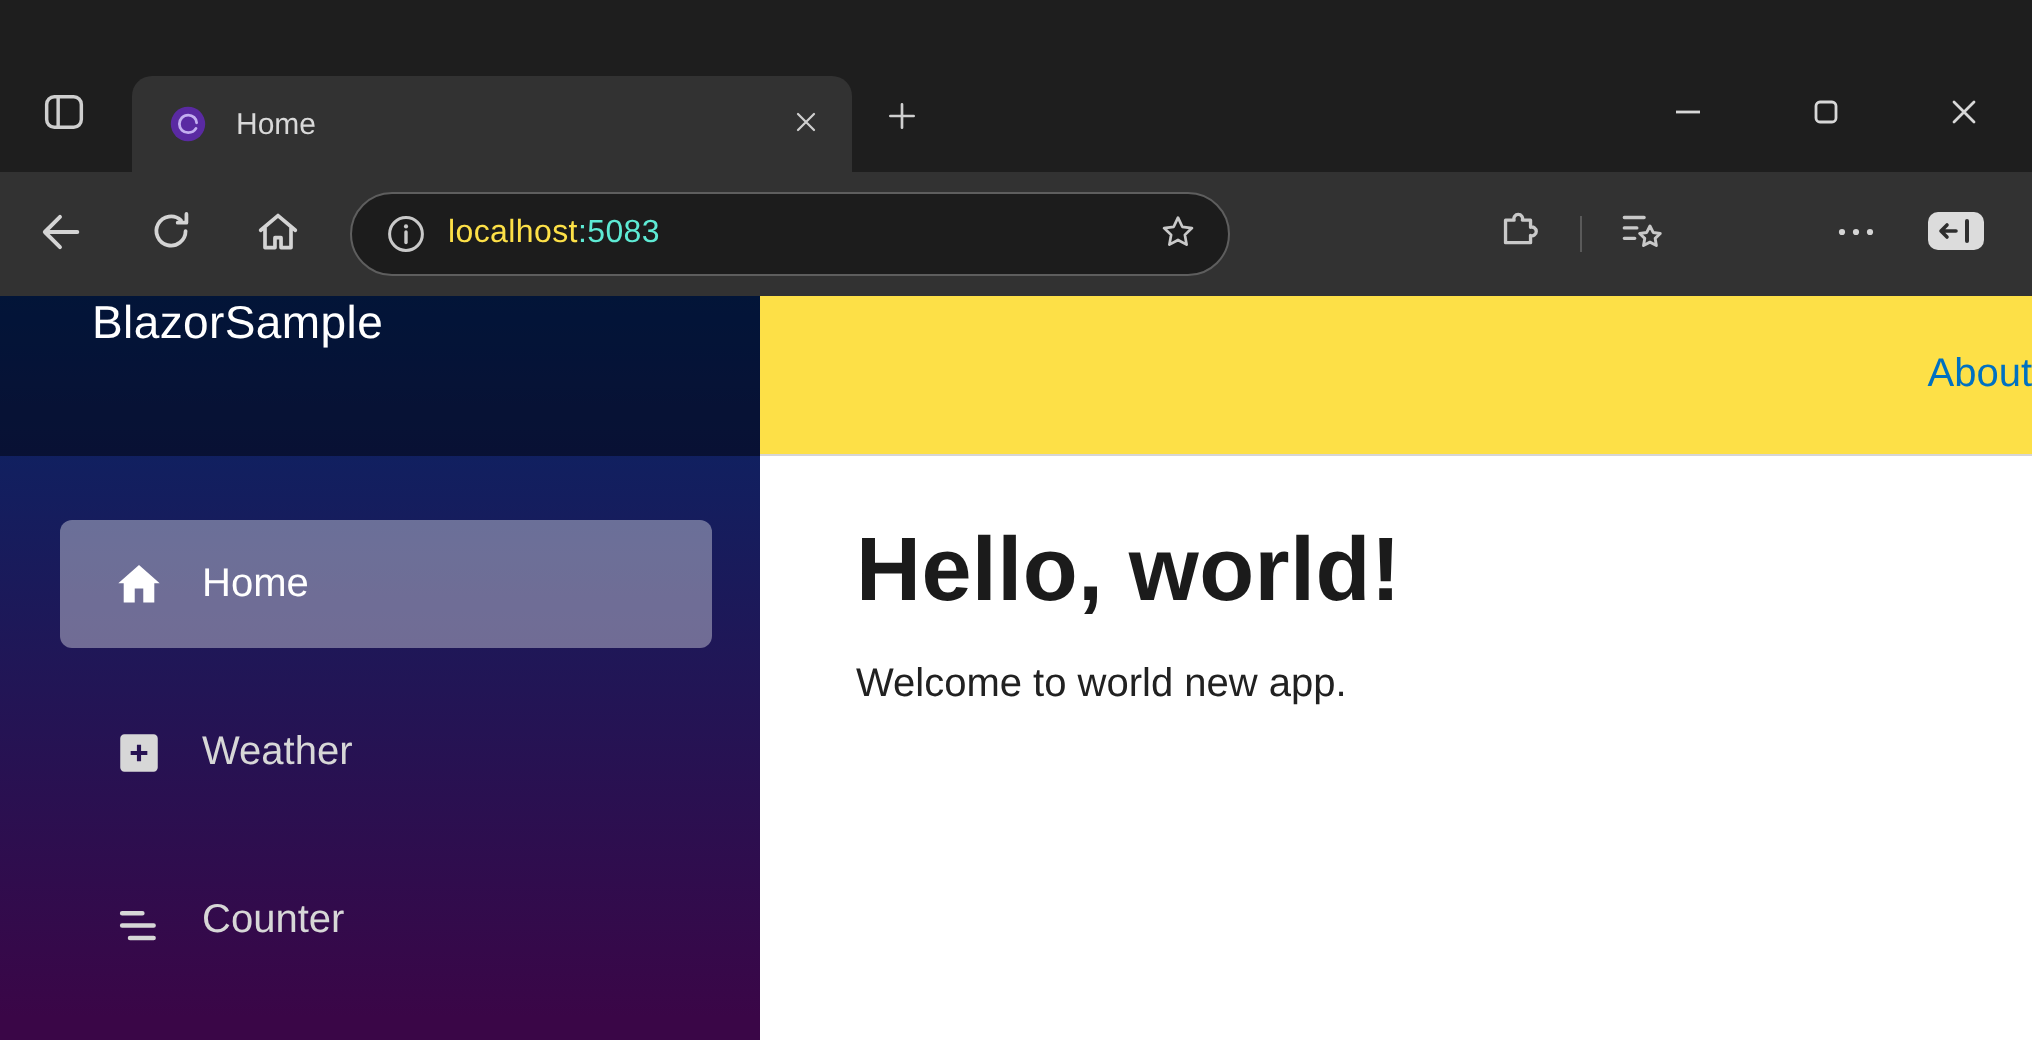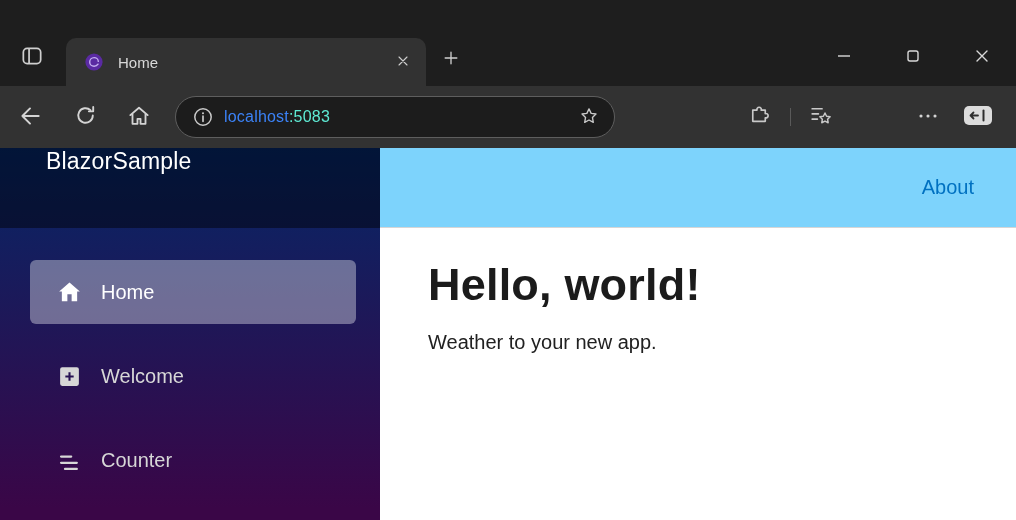--- a/index.html
+++ b/index.html
@@ -32,43 +32,43 @@
   
   .toolbar { position:absolute; top:58px; left:0; right:0; height:62px; background:#323232; }
   .tb-btn { position:absolute; top:13px; width:36px; height:36px;
     display:flex; align-items:center; justify-content:center; border-radius:6px; }
   .btn-back { left:12px; } .btn-refresh { left:67px; } .btn-home { left:121px; }
   .url-bar { position:absolute; left:175px; top:10px; width:440px; height:42px;
     background:#1c1c1c; border:1px solid #5e5e5e; border-radius:21px;
     display:flex; align-items:center; padding:0 10px 0 10px; }
   .url-info { width:26px; height:26px; display:flex; align-items:center; justify-content:center; margin:0 8px 0 4px; }
   .url-text { font-size:16px; letter-spacing:.2px; white-space:nowrap; }
-  .url-host { color:#3b82f6; } .url-port { color:#5eead4; }
+  .url-host { color:#fde047; } .url-port { color:#5eead4; }
   .url-star { margin-left:auto; width:30px; height:30px; display:flex; align-items:center; justify-content:center; }
   .btn-ext { left:740px; } .btn-fav { left:802px; } .btn-menu { left:910px; } .btn-panel { left:960px; }
   .tb-divider { position:absolute; left:790px; top:22px; width:1px; height:18px; background:#5a5a5a; }
 
   
   .page { position:absolute; top:120px; left:0; width:1016px; height:400px;
     display:flex; background:#ffffff; }
 
   .sidebar { width:380px; flex:0 0 380px;
     background-image:linear-gradient(180deg, #052767 0%, #3a0647 90%); }
   .brand-row { height:80px; background:rgba(0,0,0,0.45);
     display:flex; align-items:flex-start; padding-left:46px; }
   .brand { color:#ffffff; font-size:23px; font-weight:500; letter-spacing:.2px; }
   .nav { padding:32px 24px 0 30px; display:flex; flex-direction:column; gap:20px; }
   .nav-item { height:64px; display:flex; align-items:center; padding:0 26px;
     border-radius:6px; color:#d7d7d7; font-size:20px; }
   .nav-item.active { background:rgba(255,255,255,0.37); color:#ffffff; }
   .nav-icon { width:27px; height:27px; margin-right:18px; display:flex; align-items:center; justify-content:center; }
 
   .main { flex:1; display:flex; flex-direction:column; background:#ffffff; }
-  .top-row { height:80px; flex:0 0 80px; background:#7dd3fc; border-bottom:1px solid #d6d5d5;
-    display:flex; align-items:center; justify-content:flex-end; padding-right:42px; }
+  .top-row { height:80px; flex:0 0 80px; background:#fde047; border-bottom:1px solid #d6d5d5;
+    display:flex; align-items:center; justify-content:flex-end; }
   .about-link { color:#0071c1; font-size:20px; }
   .content { padding:31px 48px; }
   .content h1 { margin:0 0 20px 0; font-size:45px; font-weight:700; color:#1b1b1b; letter-spacing:.2px; }
   .content p { margin:0; font-size:20px; color:#212121; }
 </style>
 </head>
 <body>
 
 <div class="browser">
 
@@ -224,37 +224,37 @@
             </svg>
           </span>
           <span>Home</span>
         </a>
         <a class="nav-item">
           <span class="nav-icon">
             <svg width="25" height="25" viewBox="0 0 24 24">
               <path fill-rule="evenodd" d="M5 3h14a2 2 0 0 1 2 2v14a2 2 0 0 1-2 2H5a2 2 0 0 1-2-2V5a2 2 0 0 1 2-2zm6 5v3H8v2h3v3h2v-3h3v-2h-3V8h-2z" fill="currentColor"></path>
             </svg>
           </span>
-          <span>Welcome</span>
+          <span>Weather</span>
         </a>
         <a class="nav-item">
           <span class="nav-icon">
             <svg width="27" height="27" viewBox="0 0 24 24">
               <path d="M4.5 8.5h9M4.5 14h14M8 19.5h10.5" stroke="currentColor" stroke-width="2" stroke-linecap="round"></path>
             </svg>
           </span>
           <span>Counter</span>
         </a>
       </nav>
     </aside>
 
     <main class="main">
       <div class="top-row">
         <a class="about-link">About</a>
       </div>
       <article class="content">
         <h1>Hello, world!</h1>
-        <p>Weather to your new app.</p>
+        <p>Welcome to world new app.</p>
       </article>
     </main>
 
   </div>
 </div>
 
 </body></html>

